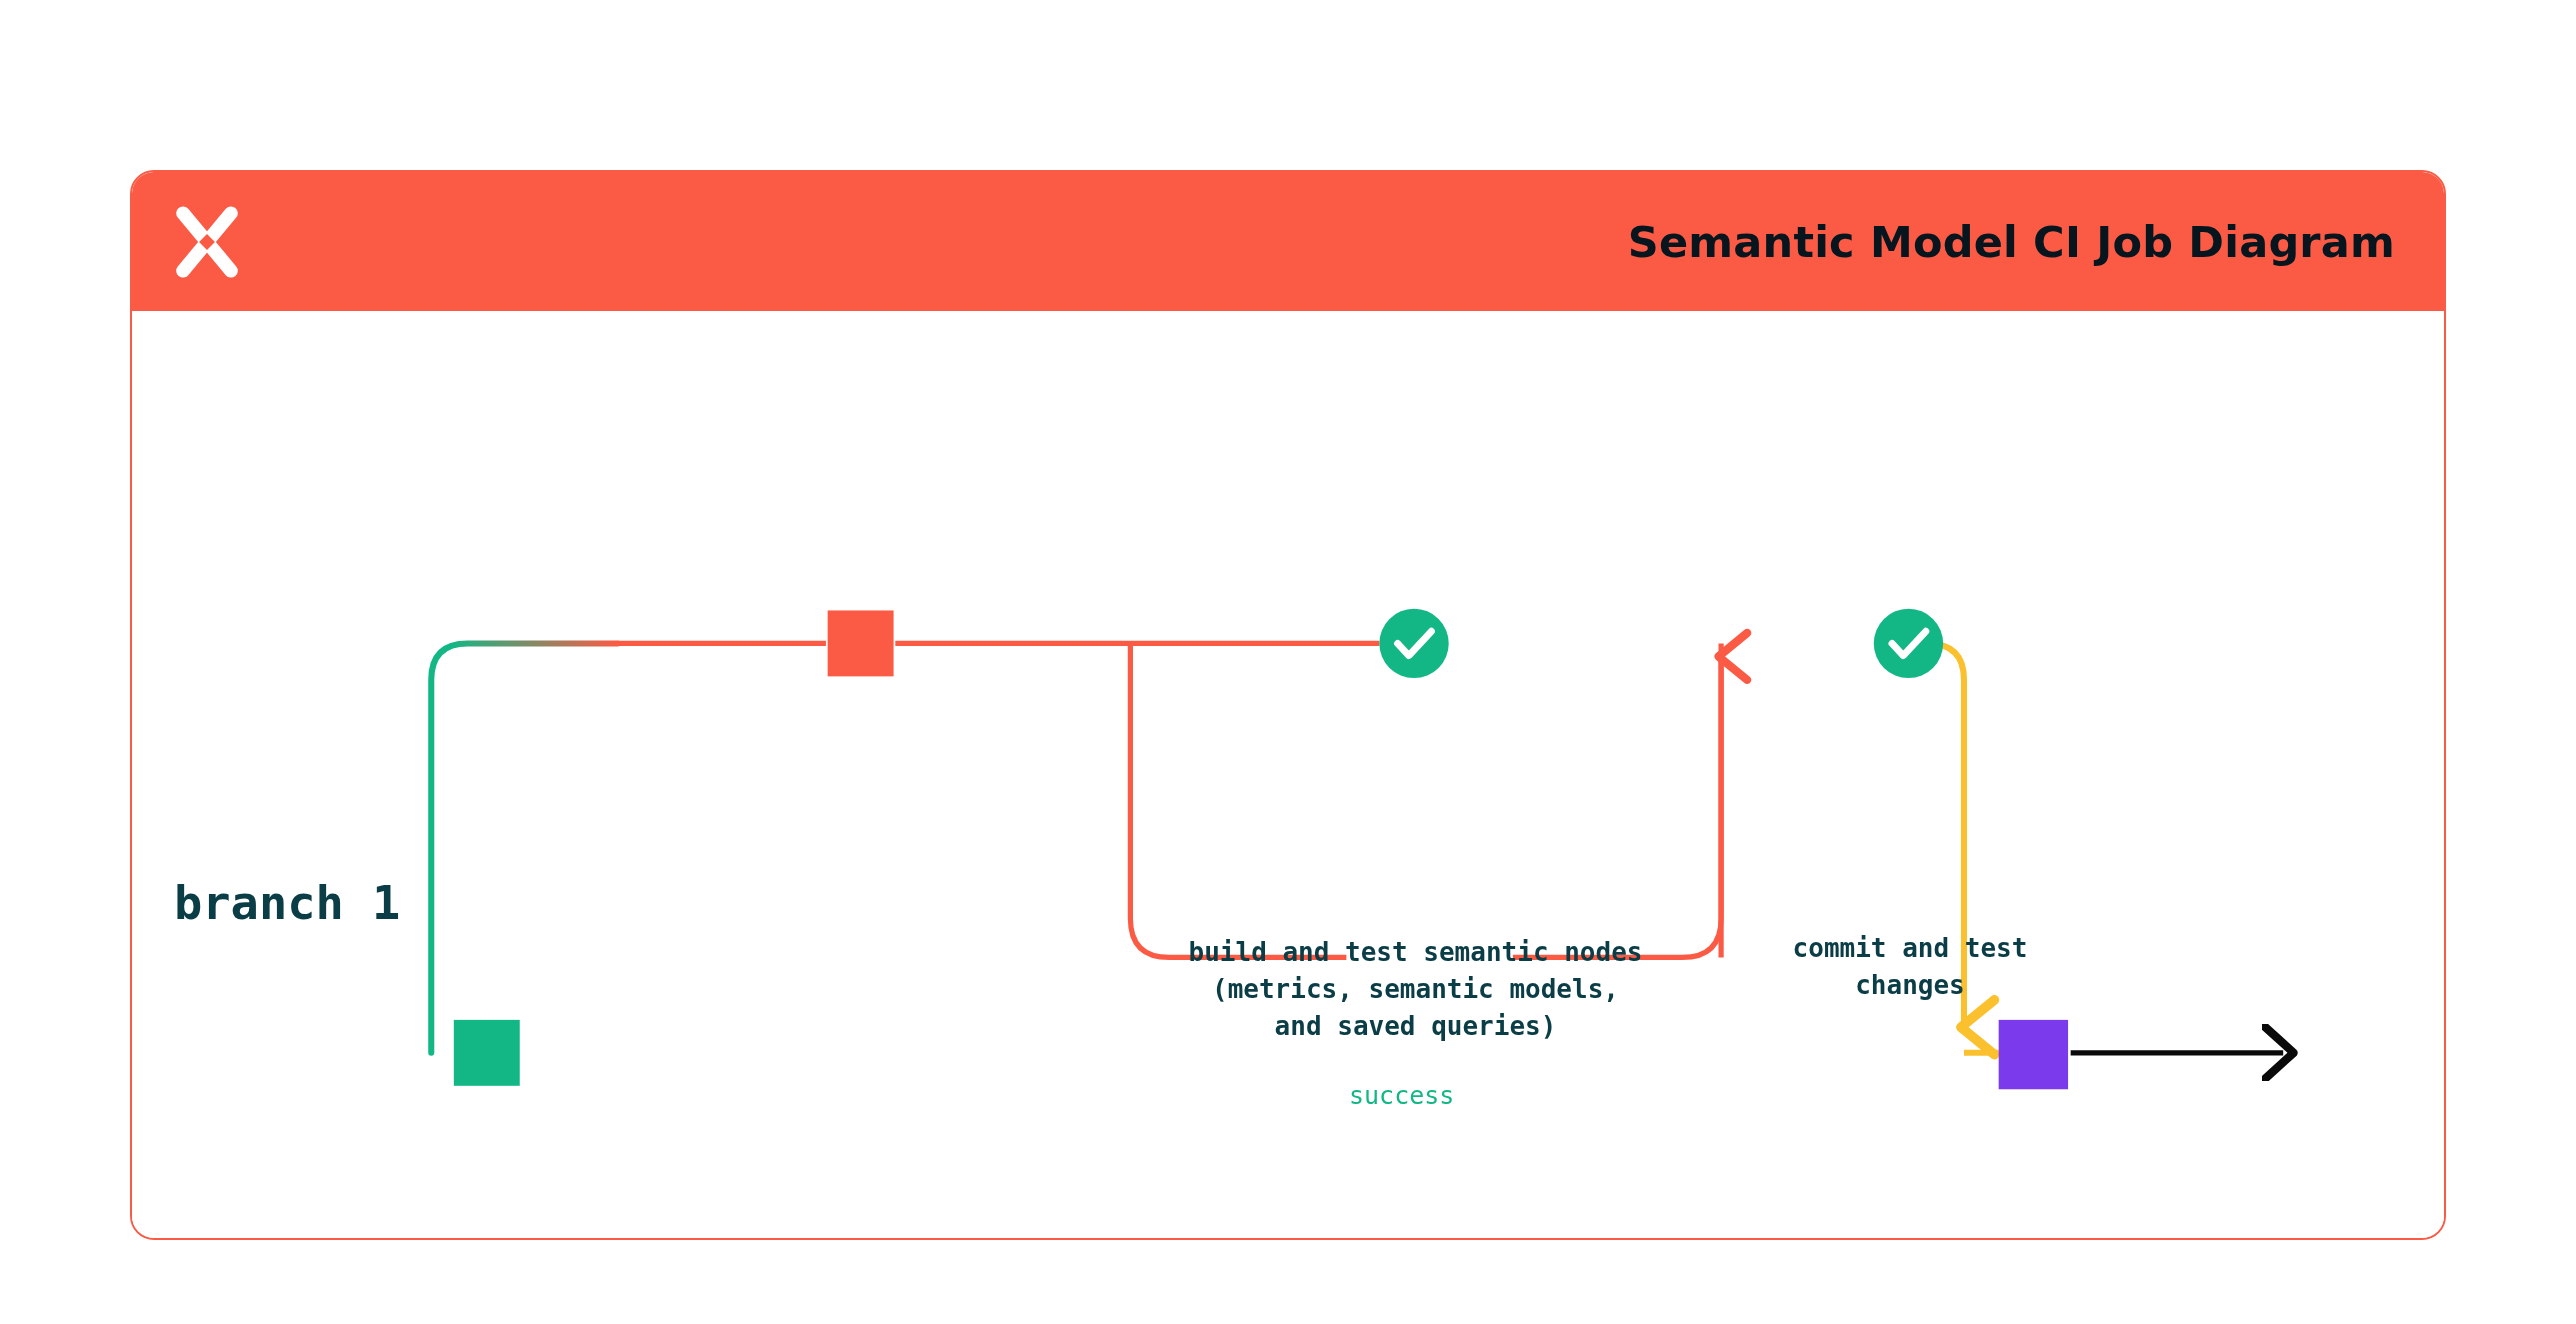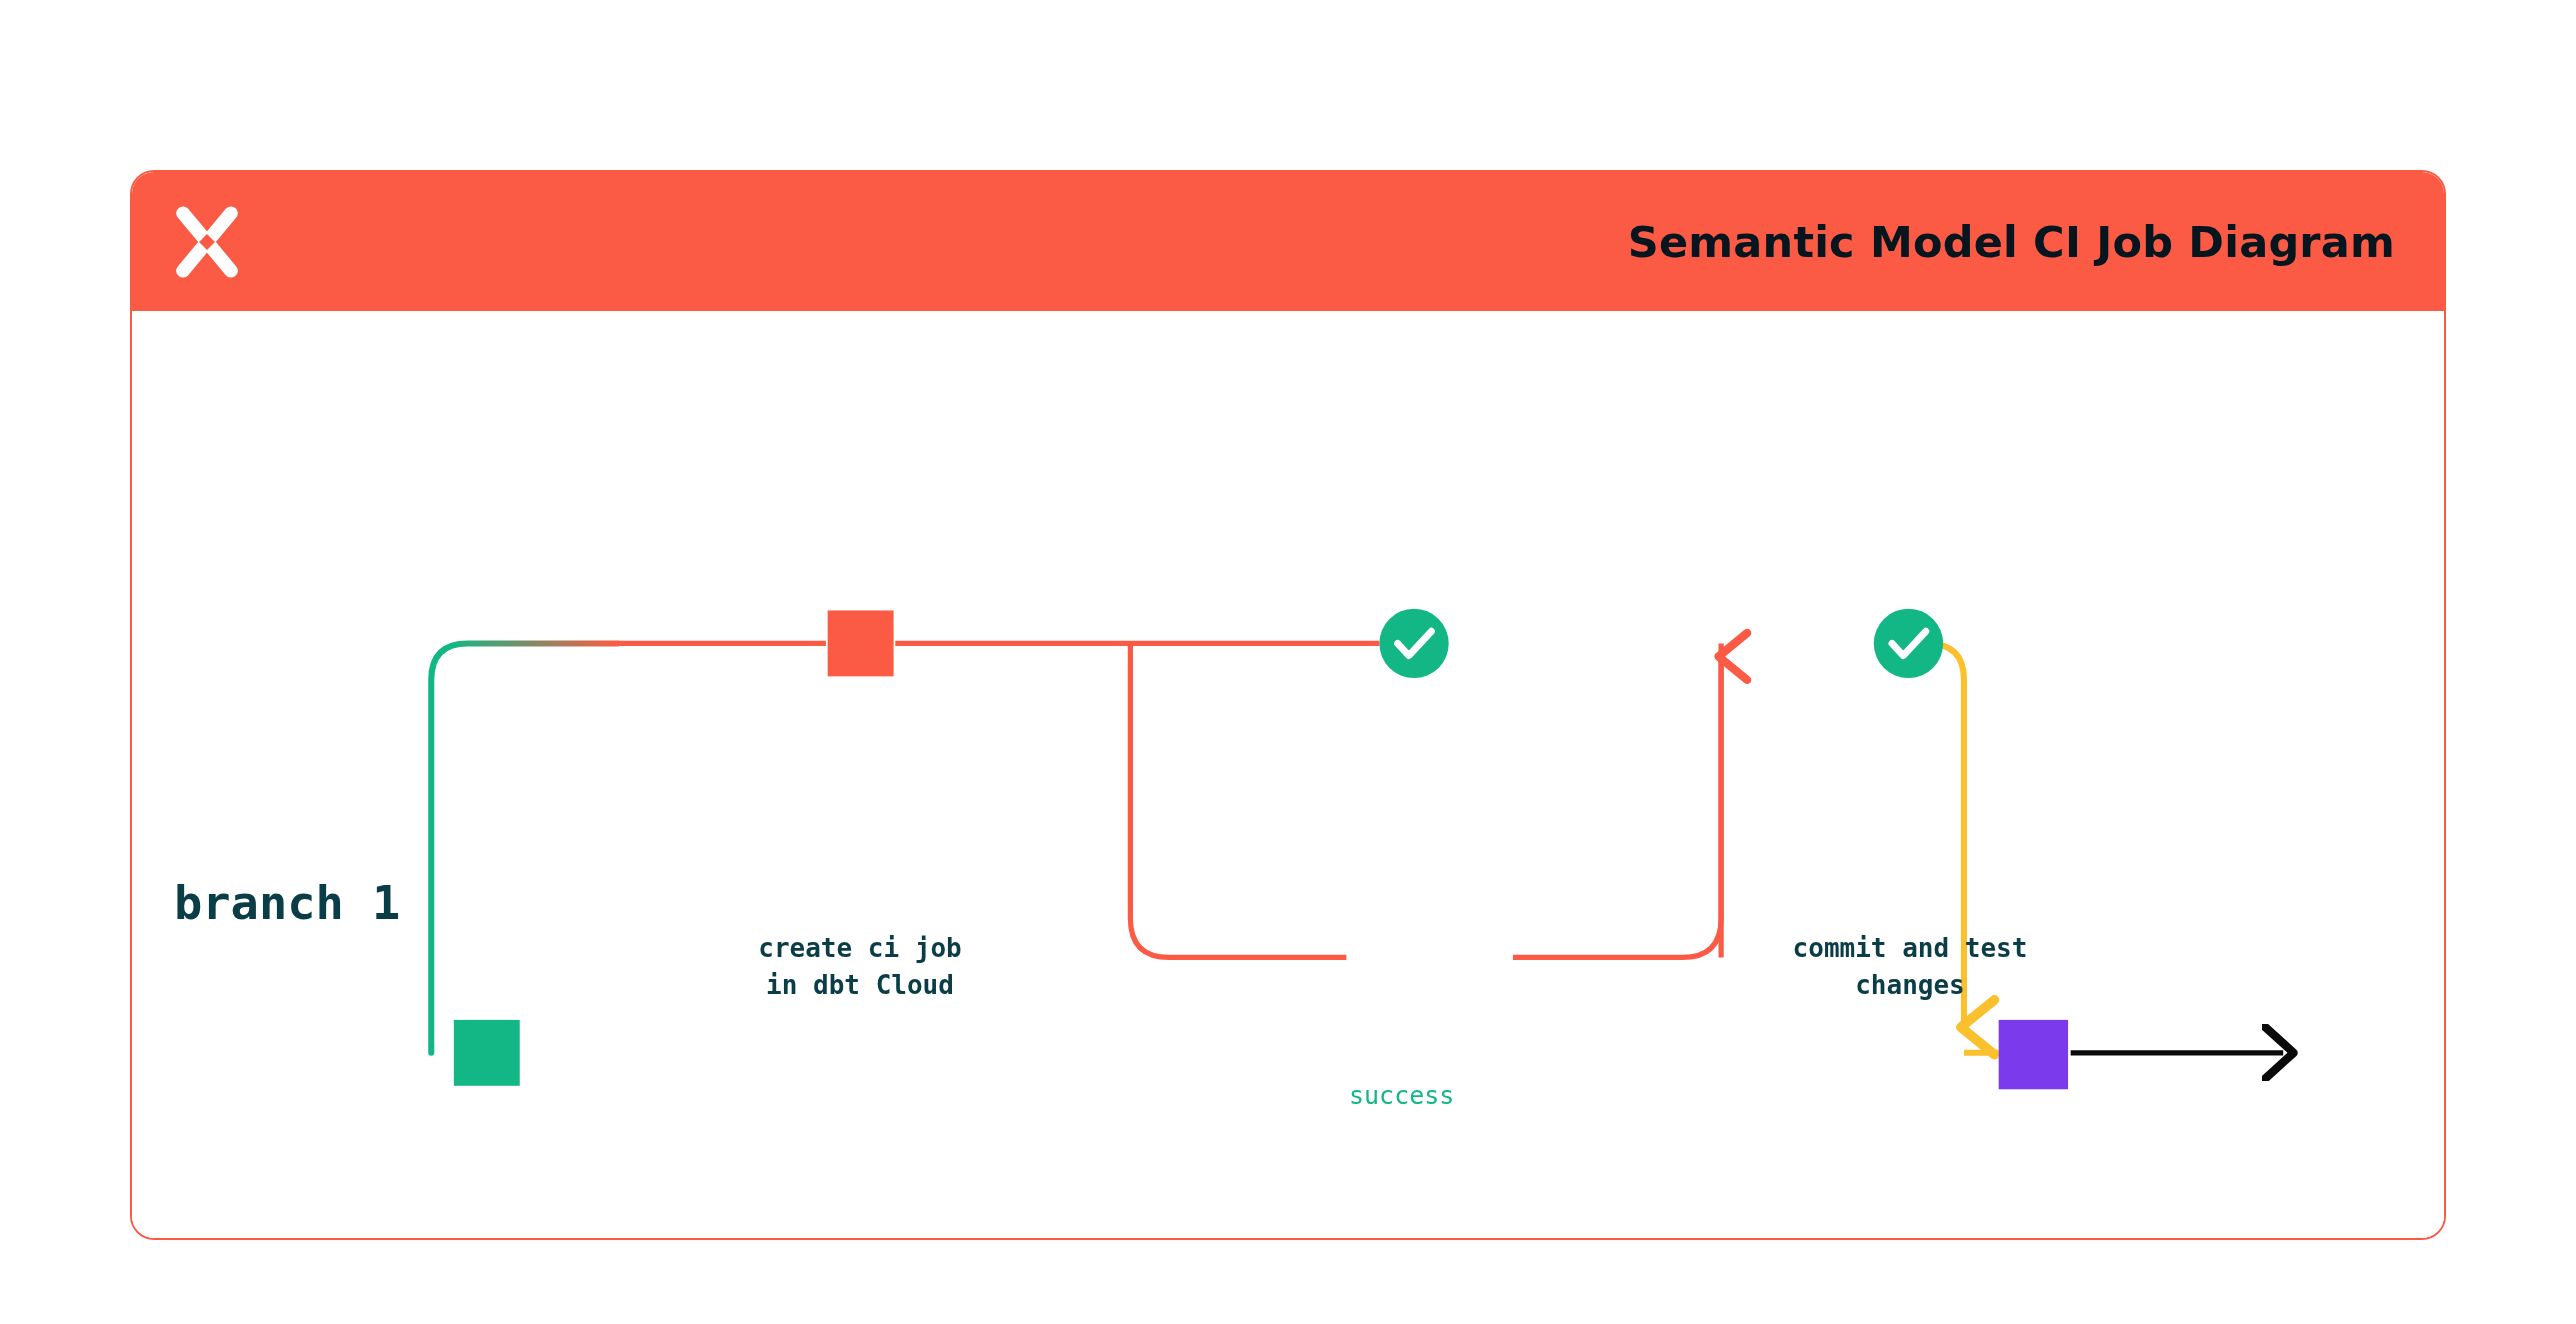--- a/index.html
+++ b/index.html
@@ -196,23 +196,24 @@
           <g>
             <circle cx="2048" cy="383" r="40" fill="#12b785"></circle>
             <path d="M 2029 383 L 2042 397 L 2068 369" fill="none" stroke="#ffffff" stroke-width="8" stroke-linecap="round" stroke-linejoin="round"></path>
           </g>
 
           <rect x="2152" y="817" width="80" height="80" fill="#7c3aed"></rect>
         </svg>
 
         <div class="lane-label" style="left:42px; top:564px;">branch 1</div>
 
-        <div class="node-label" style="left:546px; top:619px; width:364px;">create ci job
-in dbt Cloud</div>
-
+
+        <div class="node-label" style="left:945px; top:623px; width:677px;">build and test semantic nodes
+(metrics, semantic models,
+and saved queries)</div>
 
         <div class="node-label" style="left:1587px; top:619px; width:382px;">commit and test
 changes</div>
 
         <div class="edge-label" style="left:1205px; top:770px;">success</div>
 
       </div>
     </div>
   </div>
 </div>

